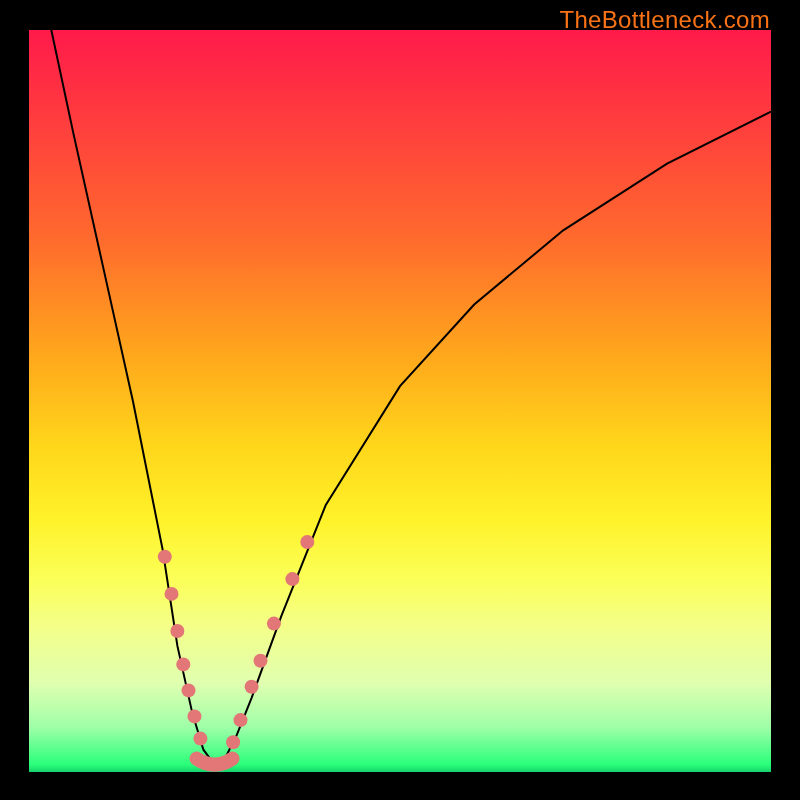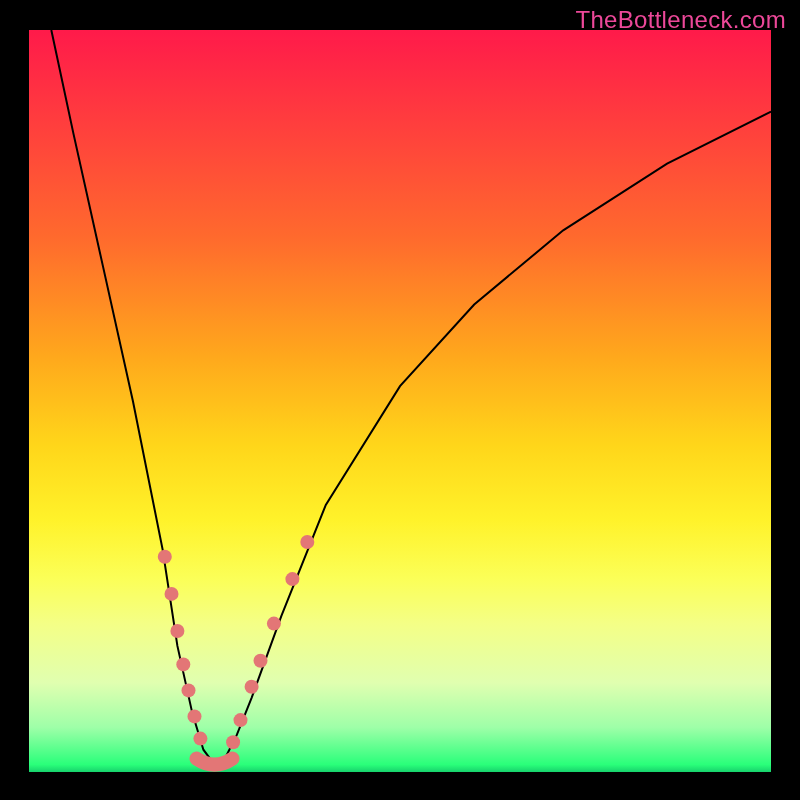--- a/index.html
+++ b/index.html
@@ -36,22 +36,22 @@
       #f4ff86 80%,
       #e0ffb0 88%,
       #9effa8 94%,
       #2aff7a 99%,
       #17d26c 100%
     );
   }
   .watermark {
     position: absolute;
     top: 6px;
-    right: 14px;
-    color: #ec4899;
+    right: 30px;
+    color: #f97316;
     font-size: 24px;
     font-weight: 500;
     letter-spacing: 0.3px;
     user-select: none;
   }
   svg.curve {
     position: absolute;
     left: 0;
     top: 0;
     width: 742px;

